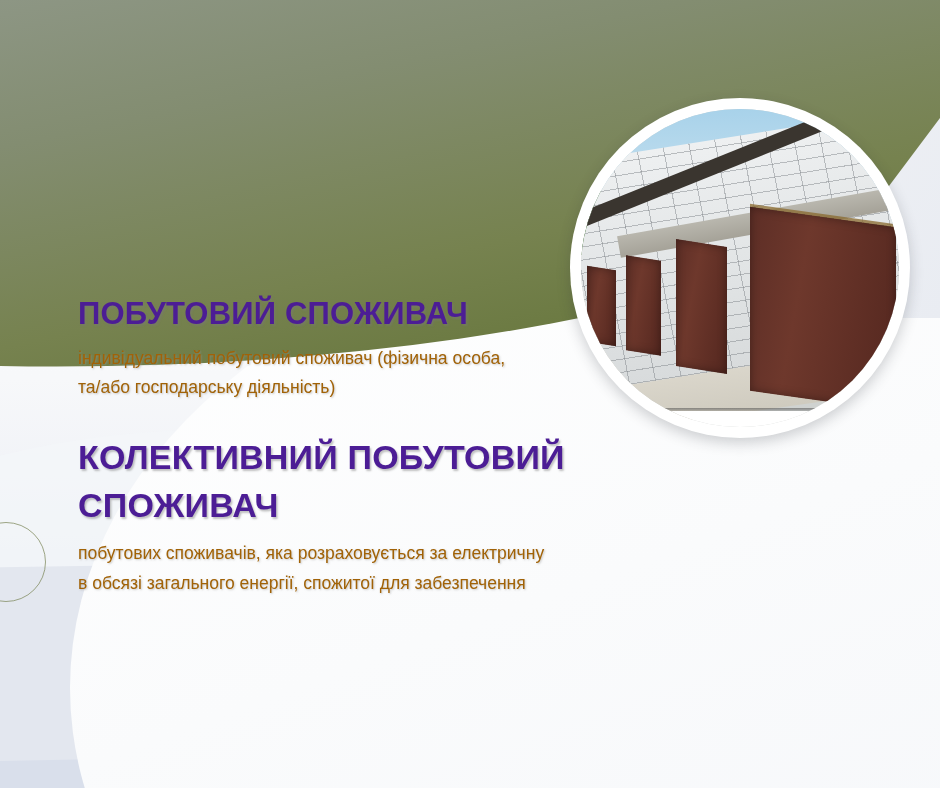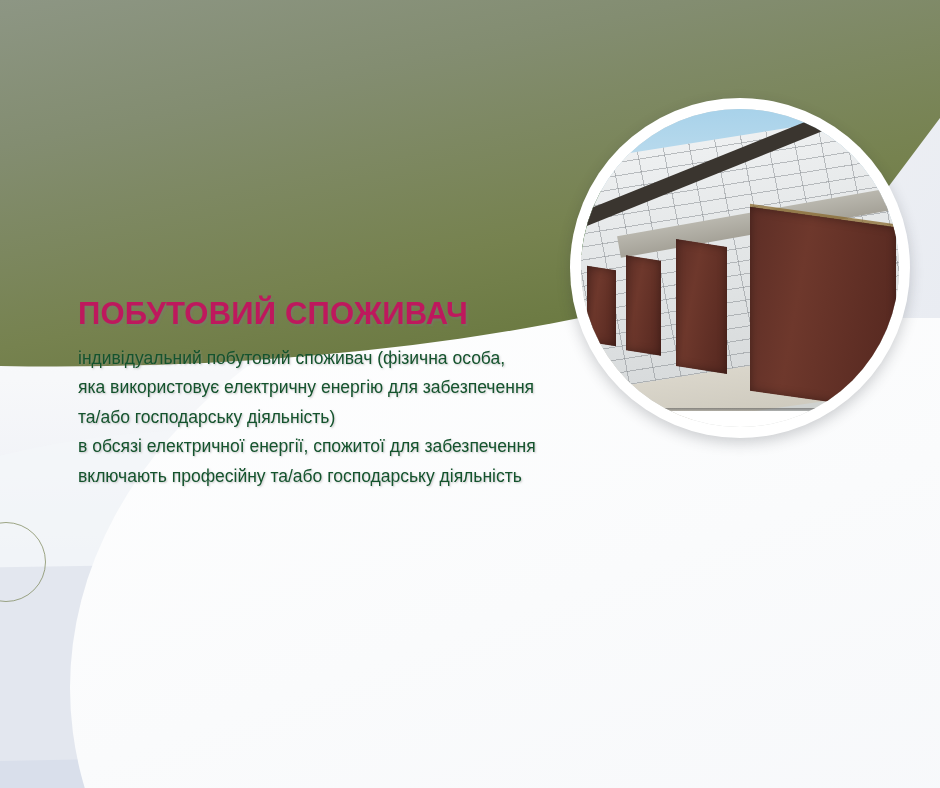--- a/index.html
+++ b/index.html
@@ -205,35 +205,35 @@
   }
 
   
   .content {
     position: absolute;
     left: 78px;
     top: 296px;
     width: 640px;
   }
   .heading {
-    color: #be185d;
+    color: #4c1d95;
     font-size: 31px;
     font-weight: bold;
     letter-spacing: .2px;
     line-height: 1.16;
     margin: 0 0 12px 0;
     text-shadow: 1.5px 1.5px 2px rgba(120,120,120,.45);
   }
   .heading2 {
     font-size: 34px;
     line-height: 1.42;
     margin: 30px 0 10px 0;
   }
   .para {
-    color: #14532d;
+    color: #a16207;
     font-size: 17.5px;
     line-height: 1.68;
     margin: 0;
     text-shadow: 1px 1px 2px rgba(150,150,150,.5);
   }
   .para .ln { display: block; }
 </style>
 </head>
 <body>
 
@@ -269,24 +269,24 @@
       <div class="photo-flat"></div>
     </div>
   </div>
 
   <div class="content">
 
     <h1 class="heading">ПОБУТОВИЙ СПОЖИВАЧ</h1>
 
     <p class="para">
       <span class="ln">індивідуальний побутовий споживач (фізична особа,</span>
-      <span class="ln">яка використовує електричну енергію для забезпечення</span>
       <span class="ln">та/або господарську діяльність)</span>
     </p>
 
+    <h1 class="heading heading2">КОЛЕКТИВНИЙ ПОБУТОВИЙ СПОЖИВАЧ</h1>
 
     <p class="para">
-      <span class="ln">в обсязі електричної енергії, спожитої для забезпечення</span>
-      <span class="ln">включають професійну та/або господарську діяльність</span>
+      <span class="ln">побутових споживачів, яка розраховується за електричну</span>
+      <span class="ln">в обсязі загального енергії, спожитої для забезпечення</span>
     </p>
 
   </div>
 </div>
 
 </body></html>

